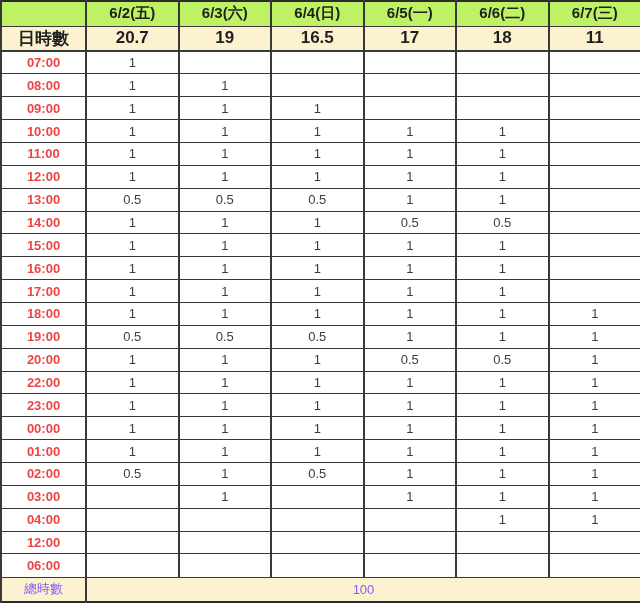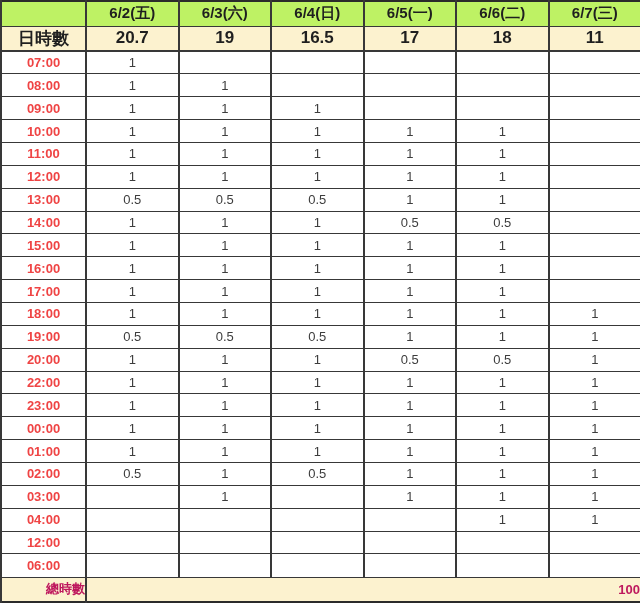--- a/index.html
+++ b/index.html
@@ -66,23 +66,22 @@
     color: #3d3d3d;
     background: #ffffff;
   }
   tfoot tr.grand-row {
     height: 25px;
   }
   tfoot tr.grand-row th,
   tfoot tr.grand-row td {
     background: #fcf2cf;
     font-size: 13px;
-    font-weight: bold;
-    color: #be185d;
-    text-align: right;
+    font-weight: normal;
+    color: #8b5cf6;
   }
 </style>
 </head>
 <body>
 
 <table class="schedule">
   <colgroup>
     <col style="width:85px">
     <col style="width:92.5px">
     <col style="width:92.5px">

